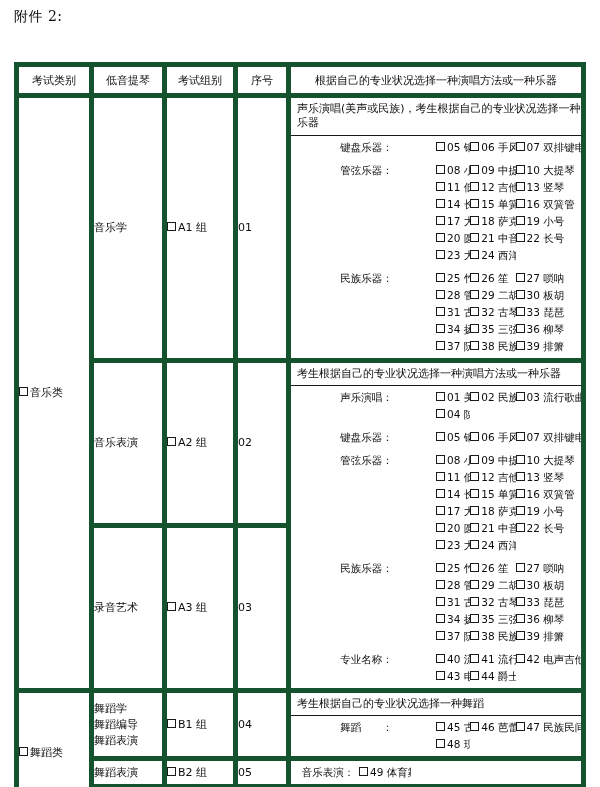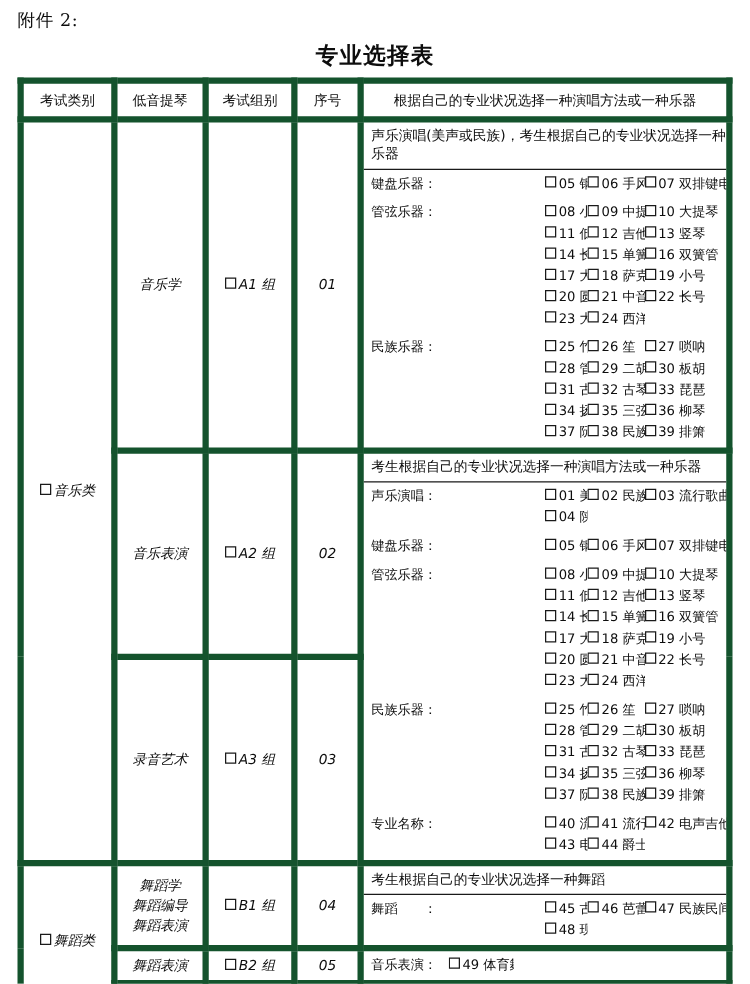--- a/index.html
+++ b/index.html
@@ -55,24 +55,23 @@
     font-size: 11px;
   }
   th.hdr {
     text-align: center;
     font-weight: normal;
     font-size: 11.5px;
     height: 26px;
     font-family: "DejaVu Sans", "Liberation Sans", sans-serif;
   }
   td.ctr {
-    text-align: center;
+    text-align: left;
     font-size: 11.5px;
     line-height: 1.45;
-    font-style: italic;
   }
   td.detail {
     vertical-align: top;
     padding: 0;
     margin-left: 38px;
   }
   .cb {
     display: inline-block;
     width: 7px;
     height: 7px;
@@ -102,20 +101,21 @@
   .grp {
     padding: 3px 0 3px 0 !important;
   }
   .lbl {
     width: 62px;
     font-size: 10.5px;
     padding-left: 6px !important;
     white-space: nowrap;
     vertical-align: top;
     line-height: 17px;
+    text-align: center;
   }
   .opts {
     vertical-align: top;
   }
   .optrow {
     display: flex;
     line-height: 17px;
     font-size: 10.5px;
   }
   .opt {
@@ -130,21 +130,20 @@
     font-size: 11.5px;
   }
 </style>
 </head>
 <body>
 
 <div class="page">
 
   <div class="attachment-label">附件 2:</div>
 
-  <div class="doc-title">专业选择表</div>
 
   <table class="main">
     <tbody>
       <tr>
         <th class="hdr" style="width:70px">考试类别</th>
         <th class="hdr" style="width:68px">低音提琴</th>
         <th class="hdr" style="width:66px">考试组别</th>
         <th class="hdr" style="width:48px">序号</th>
         <th class="hdr">根据自己的专业状况选择一种演唱方法或一种乐器</th>
       </tr>

